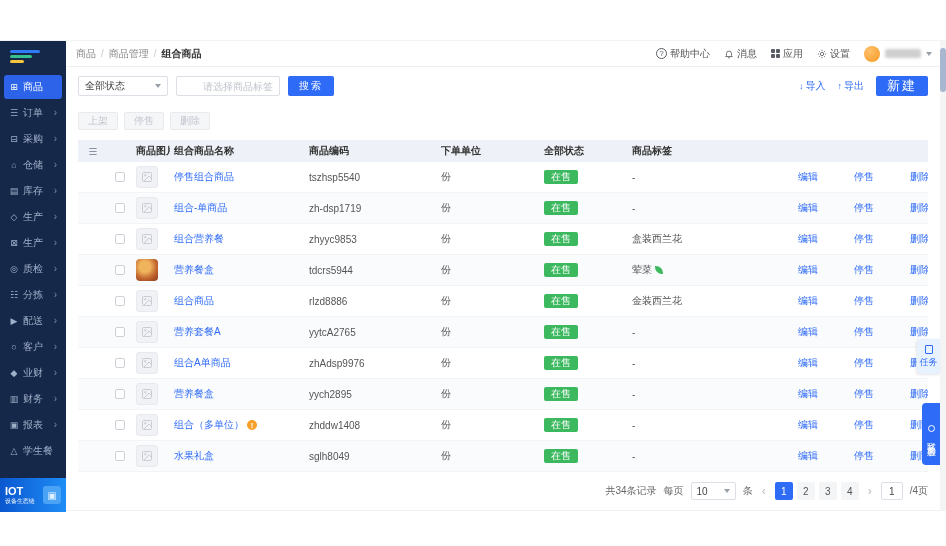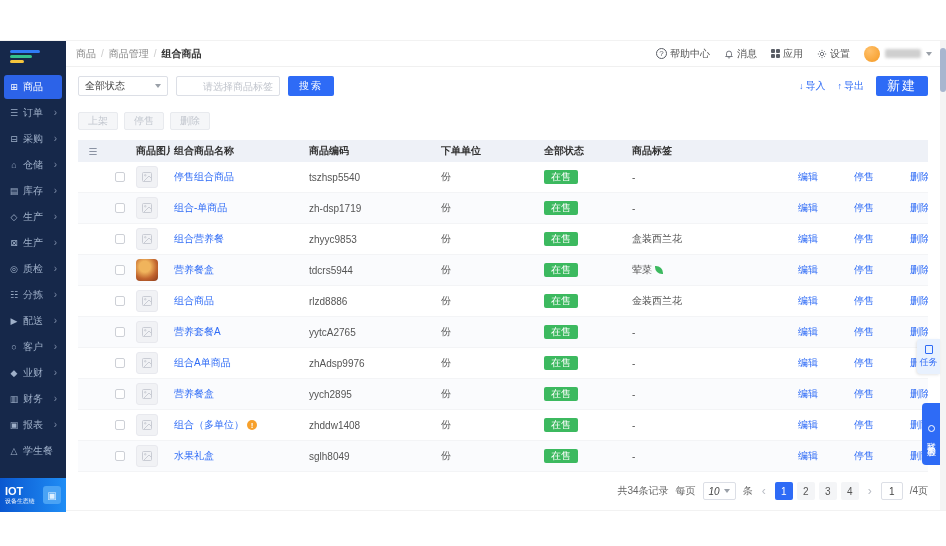--- a/index.html
+++ b/index.html
@@ -79,21 +79,21 @@
   .thumb{width:22px;height:22px;background:#f1f2f5;border:1px solid #e8e9ee;border-radius:3px;display:flex;align-items:center;justify-content:center;color:#c9ccd4;}
   .thumb.photo{background:radial-gradient(circle at 40% 35%,#f0b45c 0 28%,#c1642e 62%,#8a3a1b 100%);border:none;border-radius:4px;}
   .name-link{color:#2e6bf6;cursor:pointer;}
   .warn-icon{width:10px;height:10px;border-radius:50%;background:#f7a02b;color:#fff;font-size:8px;display:inline-flex;align-items:center;justify-content:center;font-weight:bold;}
   .badge{background:#3cb95f;color:#fff;border-radius:2px;font-size:10px;padding:2px 7px;line-height:1;}
   .leaf{width:8px;height:8px;background:#3cb95f;border-radius:0 7px 0 7px;display:inline-block;}
   .act{color:#2e6bf6;margin-right:9px;cursor:pointer;margin-left:24px;}
 
   
   .pager{margin-top:auto;display:flex;align-items:center;justify-content:flex-end;gap:7px;font-size:10px;color:#666;height:26px;}
-  .mini-select{height:18px;border:1px solid #dcdfe6;border-radius:2px;display:flex;align-items:center;gap:4px;padding:0 5px;cursor:pointer;color:#444;font-style:italic;}
+  .mini-select{height:18px;border:1px solid #dcdfe6;border-radius:2px;display:flex;align-items:center;gap:16px;padding:0 5px;cursor:pointer;color:#444;}
   .page-chev{color:#b8bcc4;cursor:pointer;font-size:12px;padding:0 2px;}
   .pages{display:flex;gap:4px;align-items:center;}
   .page-num{min-width:18px;height:18px;border-radius:2px;display:flex;align-items:center;justify-content:center;color:#555;cursor:pointer;background:#f4f5f7;}
   .page-num.active{background:#2e6bf6;color:#fff;}
   .jump-input{width:22px;height:18px;border:1px solid #dcdfe6;border-radius:2px;text-align:center;font-size:10px;color:#444;outline:none;}
 
   
   .scrollbar{position:absolute;right:0;top:0;width:6px;height:100%;background:#f4f4f4;z-index:4;}
   .scroll-thumb{position:absolute;right:0;top:7px;width:6px;height:44px;background:#a8b6cf;border-radius:3px;cursor:pointer;}
   .float-task{position:absolute;right:6px;top:298px;width:23px;height:35px;background:#e8f1fe;border-radius:4px 0 0 4px;color:#2e6bf6;font-size:9px;display:flex;flex-direction:column;align-items:center;justify-content:center;gap:2px;box-shadow:-1px 1px 3px rgba(0,0,0,.10);cursor:pointer;z-index:5;}

